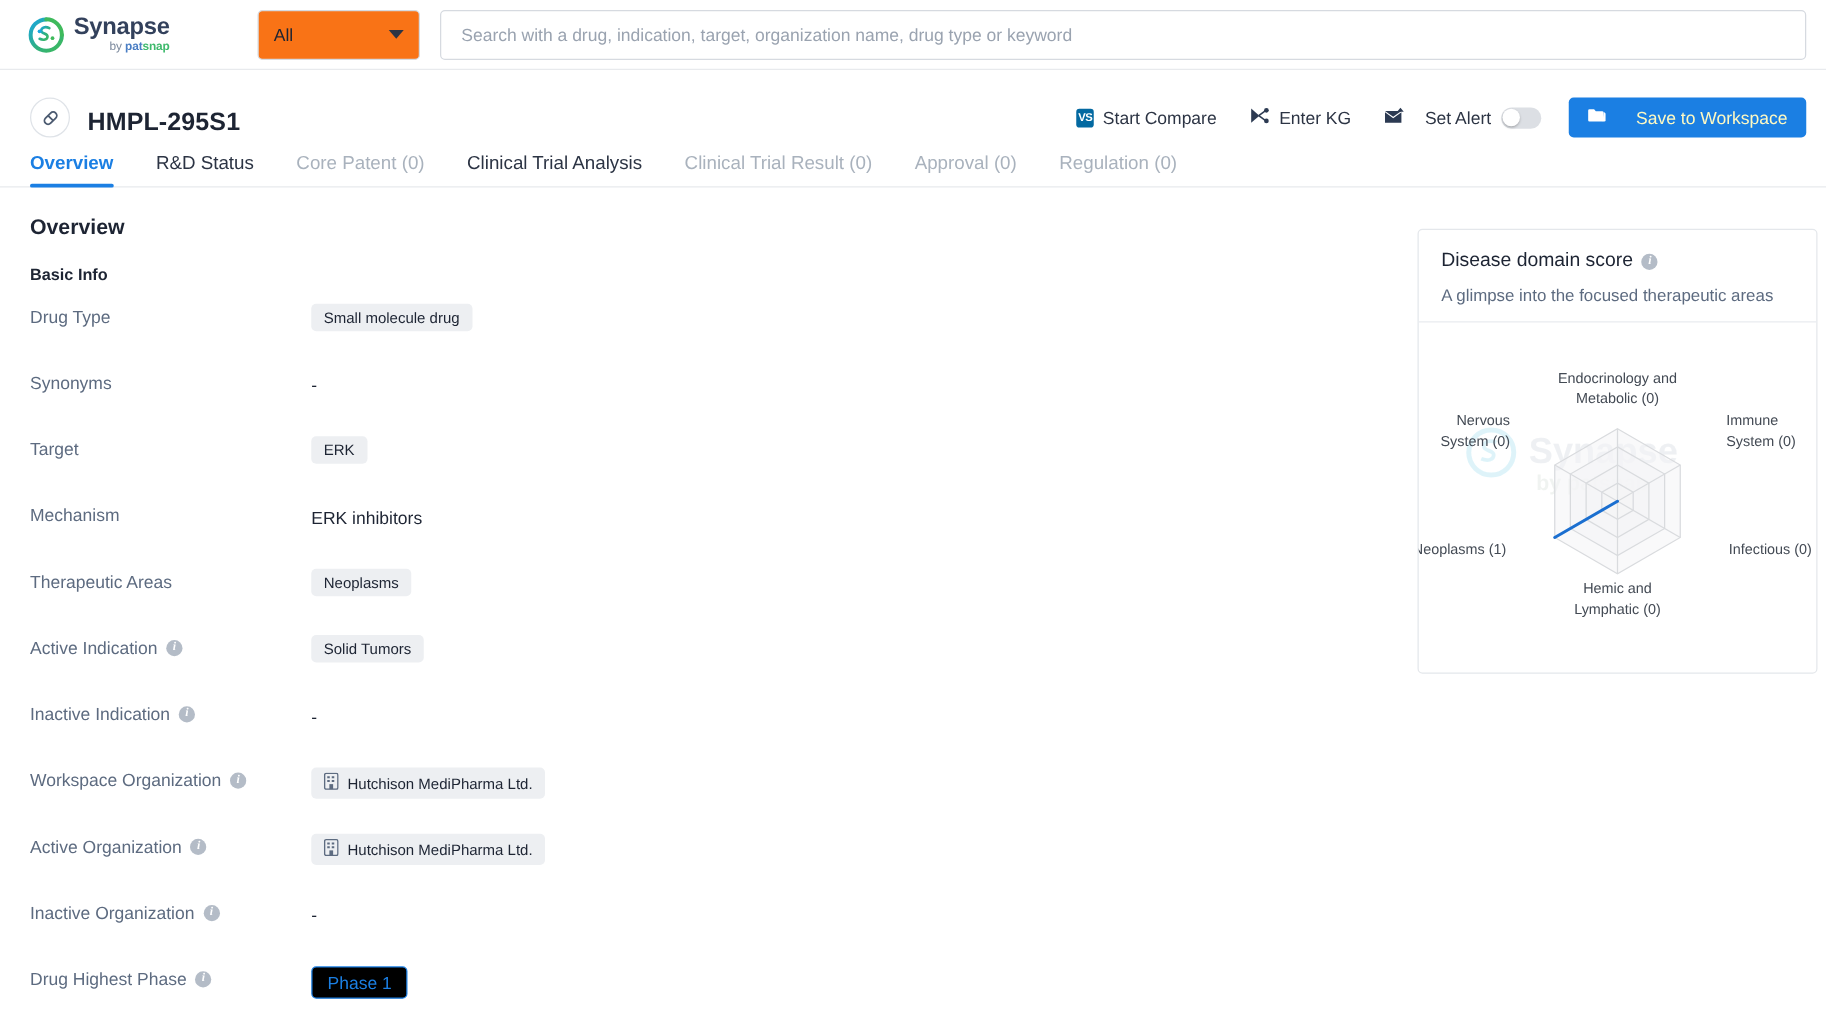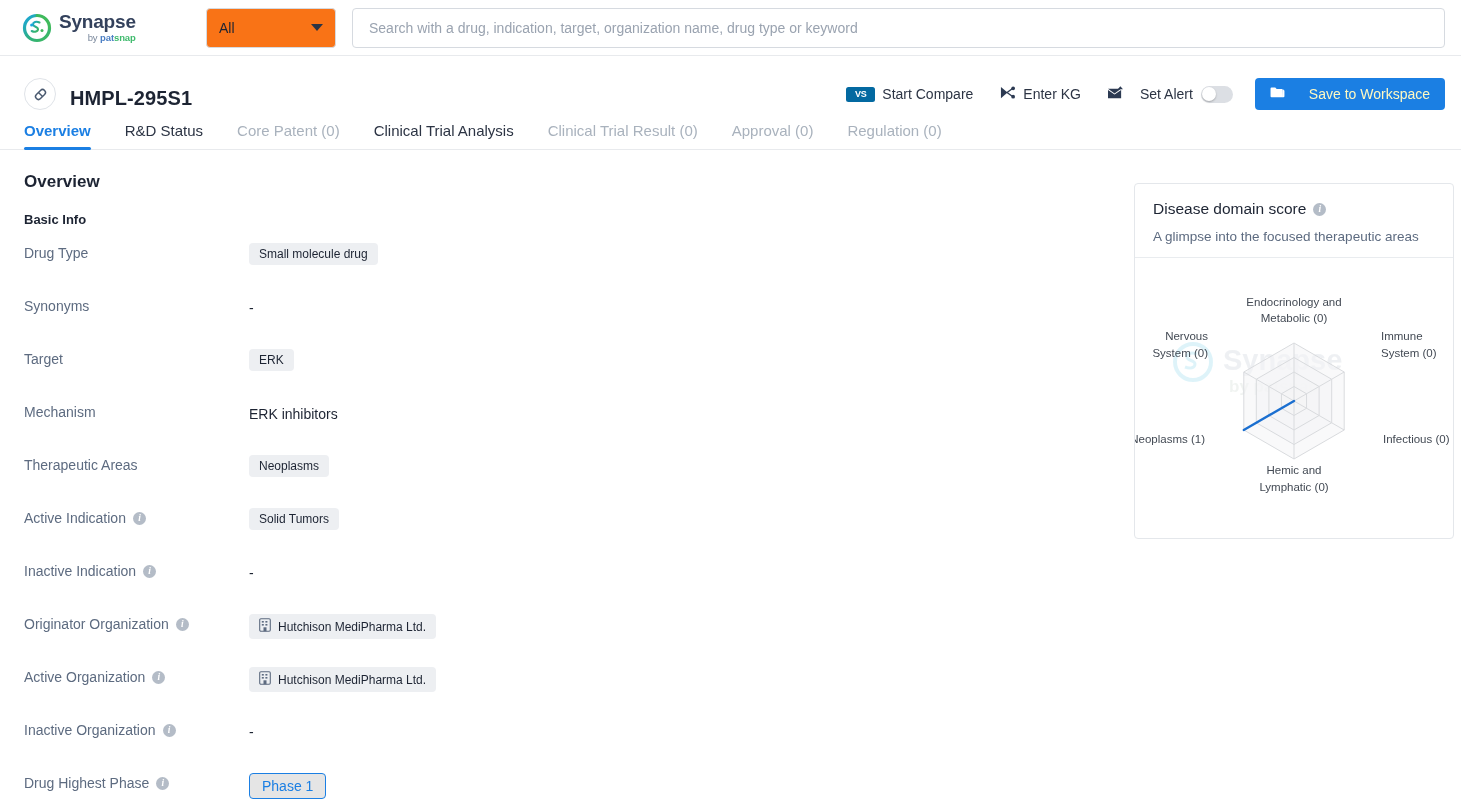--- a/index.html
+++ b/index.html
@@ -83,21 +83,21 @@
   }
   .header-actions {
     margin-left: auto; display: flex; align-items: center; gap: 0;
   }
   .hdr-action {
     display: flex; align-items: center; gap: 7px;
     font-size: 14px; color: #2c3444;
     cursor: pointer; margin-right: 26px; white-space: nowrap;
   }
   .vs-badge {
-    width: 29px; height: 15px; border-radius: 2.5px;
+    width: 14px; height: 15px; border-radius: 2.5px;
     background: #0369a1; color: #fff;
     font-size: 9px; font-weight: bold;
     display: flex; align-items: center; justify-content: center;
     letter-spacing: -0.3px;
   }
   .toggle {
     width: 32px; height: 17px; border-radius: 9px;
     background: #dcdfe4; position: relative;
     margin-left: 8px; margin-right: 22px; cursor: pointer;
     flex: 0 0 32px;
@@ -162,21 +162,21 @@
   .chip {
     background: #edeff2; color: #1d2433;
     border-radius: 4px; padding: 4px 10px;
     font-size: 12px; display: inline-flex; align-items: center; gap: 7px;
     cursor: pointer;
   }
   .plain-val { font-size: 14px; color: #1d2433; padding-top: 4px; }
   .dash { font-size: 14px; color: #1d2433; padding-top: 4px; }
   .phase-btn {
     border: 1px solid #1b7fe3; color: #1b7fe3;
-    background: #e5e5e5; border-radius: 4px;
+    background: #000000; border-radius: 4px;
     padding: 4px 12px; font-size: 14px; cursor: pointer;
     font-family: "Liberation Sans", sans-serif;
   }
 
   
   .radar-card {
     position: absolute; left: 1134px; top: 33px;
     width: 320px; height: 356px;
     border: 1px solid #e4e7eb; border-radius: 4px;
     background: #fff;
@@ -360,21 +360,21 @@
         <span>Inactive Indication</span>
         <span class="info-icon">i</span>
       </div>
       <div class="info-value">
         <span class="dash">-</span>
       </div>
     </div>
 
     <div class="info-row">
       <div class="info-label">
-        <span>Originator Organization</span>
+        <span>Workspace Organization</span>
         <span class="info-icon">i</span>
       </div>
       <div class="info-value">
         <span class="chip">
           <span>
             <svg width="12" height="14" viewBox="0 0 12 14">
               <rect x="0.7" y="0.7" width="10.6" height="12.6" rx="1.2" fill="none" stroke="#5d6b80" stroke-width="1.1"></rect>
               <rect x="2.8" y="3" width="2" height="1.6" fill="#5d6b80"></rect>
               <rect x="6.4" y="3" width="2" height="1.6" fill="#5d6b80"></rect>
               <rect x="2.8" y="6" width="2" height="1.6" fill="#5d6b80"></rect>

